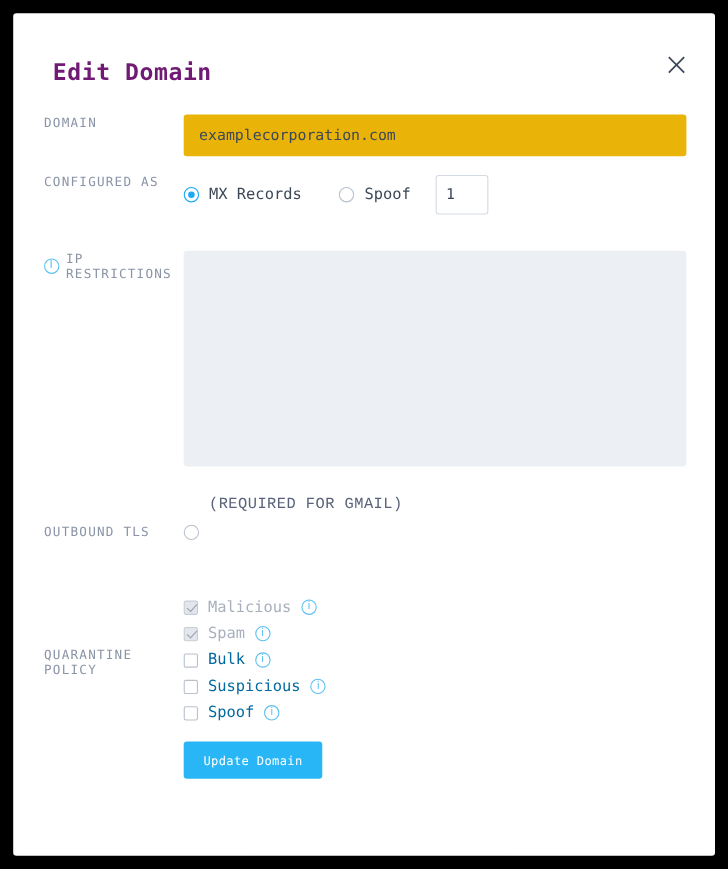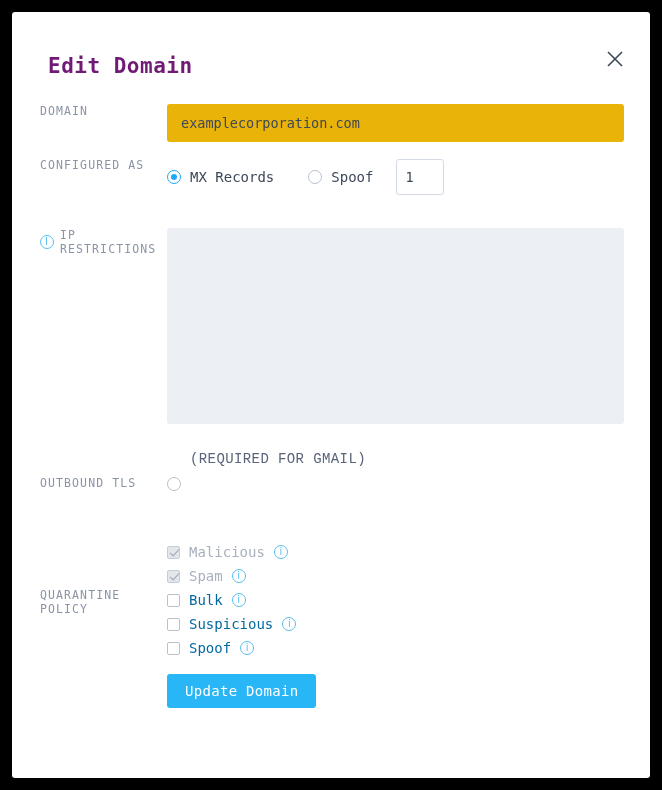--- a/index.html
+++ b/index.html
@@ -233,21 +233,21 @@
   }
 
   .update-btn {
     background: #29b6f6;
     color: #ffffff;
     border: none;
     border-radius: 3px;
     height: 34px;
     padding: 0 18px;
     font-family: "DejaVu Sans Mono", monospace;
-    font-size: 14px;
+    font-size: 11px;
     letter-spacing: 0.3px;
     cursor: pointer;
   }
 </style>
 </head>
 <body>
 
 <div class="page">
   <div class="dialog">
 

